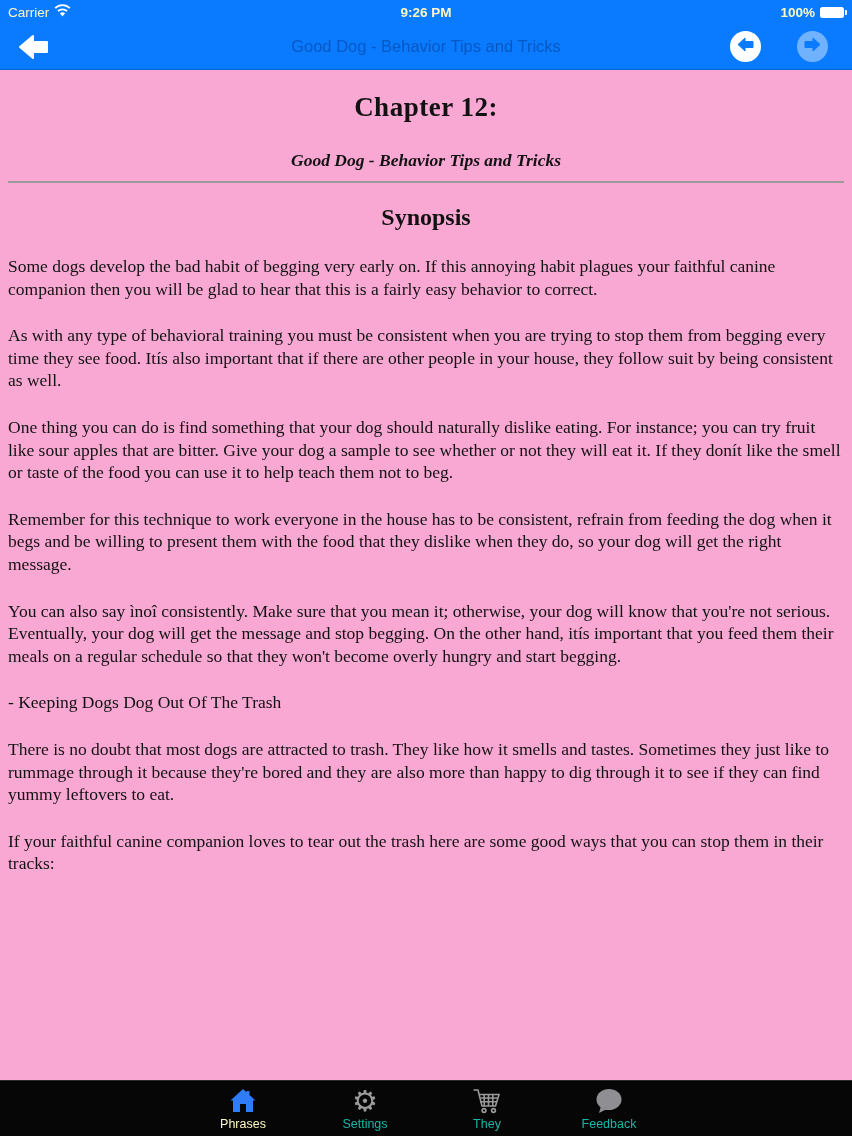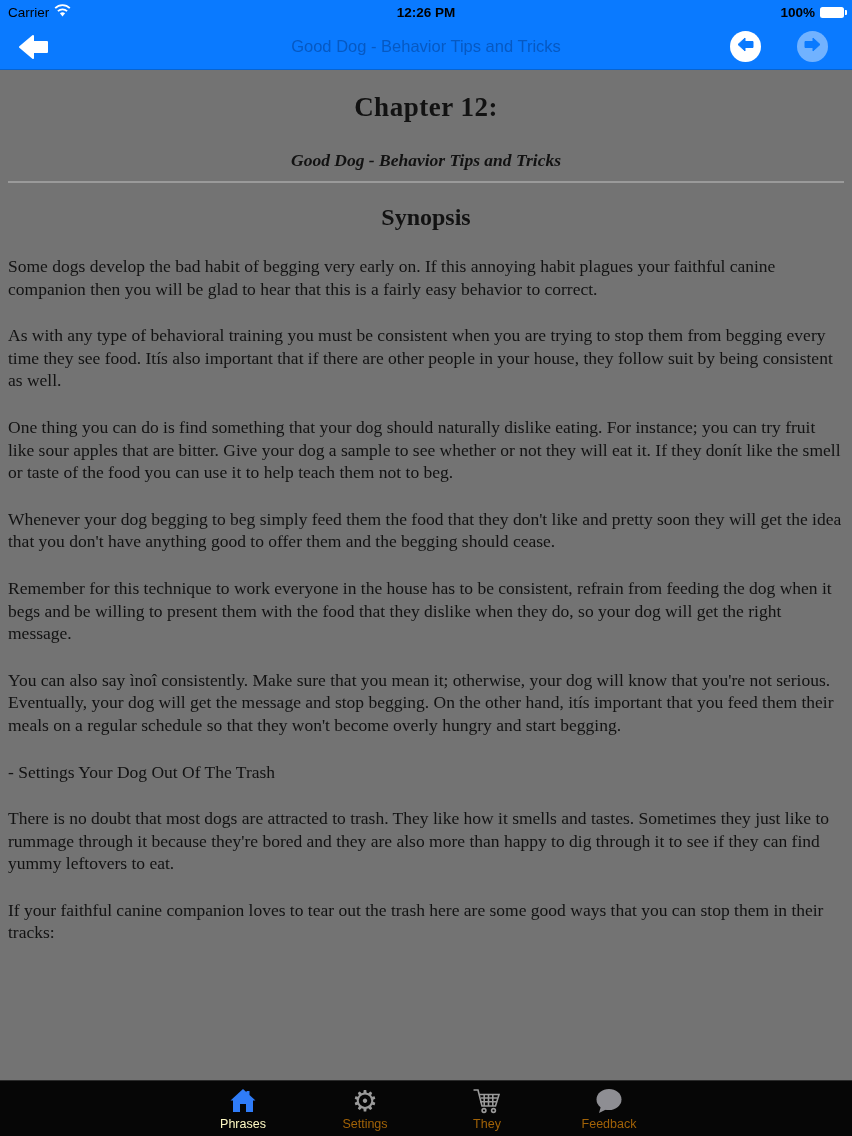--- a/index.html
+++ b/index.html
@@ -10,21 +10,21 @@
     margin: 0 auto;
     background: #ffffff;
     overflow: hidden;
     font-family: "Liberation Sans", "DejaVu Sans", sans-serif;
   }
 
   
   .statusbar {
     position: absolute; top: 0; left: 0; right: 0; height: 24px;
     background: #0a7aff;
-    color: #000000;
+    color: #fef9c3;
     display: flex; align-items: center; justify-content: space-between;
     padding: 4px 8px;
     font-size: 13.5px;
     text-align: center;
   }
   .sb-left, .sb-right { display: flex; align-items: center; gap: 5px; width: 110px; }
   .sb-right { justify-content: flex-end; font-weight: bold; }
   .sb-time { font-weight: bold; font-size: 13.5px; }
   .battery { position: relative; width: 24px; height: 11px; border-radius: 2.5px; background: #fff; }
   .battery:after {
@@ -51,21 +51,21 @@
     width: 31px; height: 31px; border-radius: 50%;
     background: #ffffff;
     display: flex; align-items: center; justify-content: center;
     cursor: pointer;
   }
   .circle-btn.disabled { opacity: 0.42; }
 
   
   .content {
     position: absolute; top: 70px; left: 0; right: 0; height: 1010px;
-    background: #737373;
+    background: #f9a8d4;
     overflow: hidden;
     padding: 0 8px;
     font-family: "Liberation Serif", "DejaVu Serif", serif;
     color: #121212;
   }
   .chapter-title {
     margin-top: 22px;
     text-align: center;
     font-size: 27px; font-weight: bold;
     letter-spacing: 0.5px;
@@ -99,41 +99,41 @@
     border-top: 1px solid #2a2a2a;
     display: flex; justify-content: center;
   }
   .tab {
     width: 122px; height: 100%;
     display: flex; flex-direction: column; align-items: center; justify-content: flex-start;
     padding-top: 5px;
     cursor: pointer;
   }
   .tab .icon-box { height: 30px; display: flex; align-items: center; justify-content: center; }
-  .tab .tab-label { font-size: 12.5px; margin-top: 1px; color: #a16207; }
+  .tab .tab-label { font-size: 12.5px; margin-top: 1px; color: #14b8a6; }
   .tab.active .tab-label { color: #fef9c3; }
   .gear-glyph { font-size: 29px; color: #9a9a9a; line-height: 1; font-family: "DejaVu Sans", sans-serif; }
 </style>
 </head>
 <body>
 
 <div class="screen">
 
   <div class="statusbar">
     <div class="sb-left">
       <span>Carrier</span>
       <span>
         <svg width="17" height="13" viewBox="0 0 17 13">
           <path d="M8.5 12.4 L5.9 9.3 A4.1 4.1 0 0 1 11.1 9.3 Z" fill="#fff"></path>
           <path d="M3.9 7.1 A6.8 6.8 0 0 1 13.1 7.1" fill="none" stroke="#fff" stroke-width="1.8"></path>
           <path d="M1.2 4.2 A10.2 10.2 0 0 1 15.8 4.2" fill="none" stroke="#fff" stroke-width="1.8"></path>
         </svg>
       </span>
     </div>
-    <div class="sb-time">12:26 PM</div>
+    <div class="sb-time">9:26 PM</div>
     <div class="sb-right">
       <span>100%</span>
       <span class="battery"></span>
     </div>
   </div>
 
   <div class="navbar">
     <div class="nav-title">Good Dog - Behavior Tips and Tricks</div>
     <div class="nav-back">
       <svg width="36" height="30" viewBox="0 0 36 30">
@@ -160,24 +160,23 @@
 
   <div class="content">
     <div class="chapter-title">Chapter 12:</div>
     <div class="chapter-subtitle">Good Dog - Behavior Tips and Tricks</div>
     <hr class="header-rule">
     <div class="section-heading">Synopsis</div>
     <div class="article">
       <p>Some dogs develop the bad habit of begging very early on. If this annoying habit plagues your faithful canine companion then you will be glad to hear that this is a fairly easy behavior to correct.</p>
       <p>As with any type of behavioral training you must be consistent when you are trying to stop them from begging every time they see food. Itís also important that if there are other people in your house, they follow suit by being consistent as well.</p>
       <p>One thing you can do is find something that your dog should naturally dislike eating. For instance; you can try fruit like sour apples that are bitter. Give your dog a sample to see whether or not they will eat it. If they donít like the smell or taste of the food you can use it to help teach them not to beg.</p>
-      <p>Whenever your dog begging to beg simply feed them the food that they don't like and pretty soon they will get the idea that you don't have anything good to offer them and the begging should cease.</p>
       <p>Remember for this technique to work everyone in the house has to be consistent, refrain from feeding the dog when it begs and be willing to present them with the food that they dislike when they do, so your dog will get the right message.</p>
       <p>You can also say ìnoî consistently. Make sure that you mean it; otherwise, your dog will know that you're not serious. Eventually, your dog will get the message and stop begging. On the other hand, itís important that you feed them their meals on a regular schedule so that they won't become overly hungry and start begging.</p>
-      <p>- Settings Your Dog Out Of The Trash</p>
+      <p>- Keeping Dogs Dog Out Of The Trash</p>
       <p>There is no doubt that most dogs are attracted to trash. They like how it smells and tastes. Sometimes they just like to rummage through it because they're bored and they are also more than happy to dig through it to see if they can find yummy leftovers to eat.</p>
       <p>If your faithful canine companion loves to tear out the trash here are some good ways that you can stop them in their tracks:</p>
     </div>
   </div>
 
   <div class="tabbar">
 
     <div class="tab active">
       <span class="icon-box">
         <svg width="28" height="26" viewBox="0 0 28 26">

